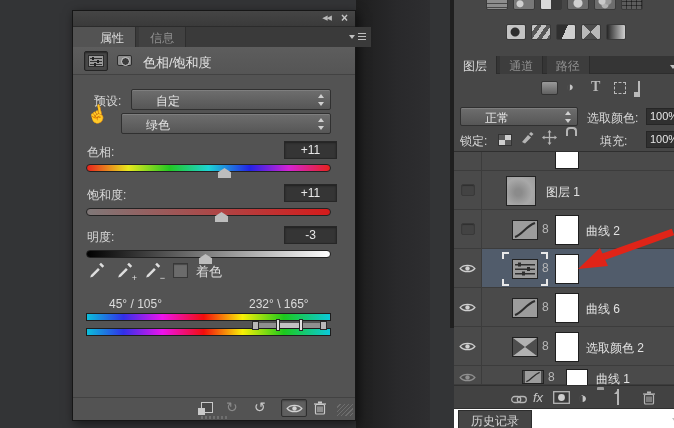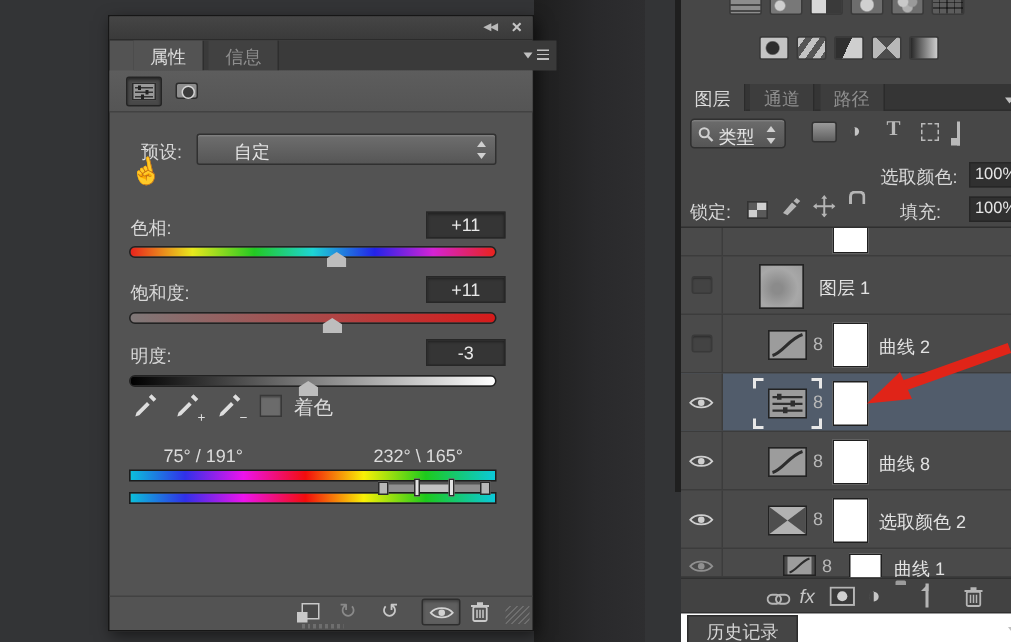--- a/index.html
+++ b/index.html
@@ -181,29 +181,34 @@
             <i></i>
             <i></i>
             <b></b>
             <b></b>
             <b></b>
           </span>
       </div>
       <div class="hdr-btn flat">
         <span class="mini-clip"></span>
       </div>
+      <span class="props-title">色相/饱和度</span>
     </div>
 
     <span class="prow-label" style="left:21px; top:82px;">预设:</span>
     <div class="dropdown" style="left:58px; top:78px; width:200px;">
       <span class="dtext">自定</span>
       <span class="spin"></span>
     </div>
 
     <span class="hand-icon">☝</span>
+    <div class="dropdown" style="left:48px; top:102px; width:210px;">
+      <span class="dtext">绿色</span>
+      <span class="spin"></span>
+    </div>
 
     <span class="prow-label" style="left:14px; top:133px;">色相:</span>
     <div class="valbox" style="left:211px; top:130px;">+11</div>
     <div class="slider" style="top:153px; background:linear-gradient(to right,#e8231d,#e8e81d 17%,#23c823 34%,#1dd4d4 50%,#2323e8 67%,#d423d4 83%,#e8231d);">
       <div class="thumb" style="left:131px; top:3px;"></div>
     </div>
 
     <span class="prow-label" style="left:14px; top:176px;">饱和度:</span>
     <div class="valbox" style="left:211px; top:173px;">+11</div>
     <div class="slider" style="top:197px; background:linear-gradient(to right,#7f7878,#d61b1b);">
@@ -229,21 +234,21 @@
     </div>
     <div class="dropper" style="left:68px;">
       <svg width="17" height="17" viewBox="0 0 17 17">
           <path d="M2 14 L9 7 l1.8 1.8 -7 7 -2.6 .8z M10.2 3.6 l3.2 3.2 1.8-1.8 -3.2-3.2z" fill="#dedede"></path>
         </svg>
       <span class="sub">−</span>
     </div>
     <div class="colorize-box"></div>
     <span class="colorize-label">着色</span>
 
-    <span class="range-text" style="left:36px;">75° / 191°</span>
+    <span class="range-text" style="left:36px;">45° / 105°</span>
     <span class="range-text" style="left:176px;">232° \ 165°</span>
 
     <div class="spectrum-wrap">
       <div class="spec-bar spec-b1"></div>
       <div class="spec-bar spec-b2"></div>
       <div class="rfill" style="left:172px; width:21px; background:#8f8f8f;"></div>
       <div class="rfill" style="left:193px; width:23px; background:#c2c2c2;"></div>
       <div class="rfill" style="left:216px; width:19px; background:#8f8f8f;"></div>
       <div class="rhandle" style="left:166px;"></div>
       <div class="rvert" style="left:190px;"></div>
@@ -296,37 +301,33 @@
       <div class="ltab active">图层</div>
       <div class="ltab">通道</div>
       <div class="ltab">路径</div>
       <div class="panel-menu" style="top:5px; right:8px;">
           <span class="tri"></span>
           <span class="bars"></span>
         </div>
     </div>
 
     <div class="filter-row">
-      <div class="search-dd dropdown" style="height:20px;">
-        <svg class="mag" width="11" height="11" viewBox="0 0 11 11">
-            <circle cx="4.5" cy="4.5" r="3" fill="none" stroke="#d0d0d0" stroke-width="1.4"></circle>
-            <line x1="7" y1="7" x2="10" y2="10" stroke="#d0d0d0" stroke-width="1.6"></line>
-          </svg>
-        <span class="dtext">类型</span>
-        <span class="spin"></span>
-      </div>
       <span class="fbtn fimg" style="left:87px;"></span>
       <span class="fbtn half-circ" style="left:112px; top:5px;">◑</span>
       <span class="fbtn" style="left:137px; top:5px; font-weight:bold; font-family:'Liberation Serif',serif; font-size:14px;">T</span>
       <span class="fbtn fshape" style="left:160px; top:8px;"></span>
       <span class="fbtn fsmart" style="left:184px; top:8px;"></span>
       <span class="ftoggle"></span>
     </div>
 
     <div class="blend-row">
+      <div class="dropdown" style="left:6px; top:3px; width:118px; height:19px;">
+        <span class="dtext" style="top:2px;">正常</span>
+        <span class="spin" style="top:3px;"></span>
+      </div>
       <span class="prow-label" style="left:133px; top:6px;">选取颜色:</span>
       <div class="pctbox" style="left:192px; top:4px;">100%</div>
       <div class="pctarrow" style="left:228px; top:4px;"></div>
     </div>
 
     <div class="lock-row">
       <span class="prow-label" style="left:6px; top:4px;">锁定:</span>
       <span class="lockicn chk" style="left:44px; top:5px;"></span>
       <span class="lockicn" style="left:66px; top:1px;">
         <svg width="14" height="14" viewBox="0 0 14 14">
@@ -409,21 +410,21 @@
               <circle cx="9" cy="6" r="2.4" fill="#cfcfcf"></circle>
             </svg>
         </div>
         <div class="lthumb adjicon">
           <svg width="24" height="18" viewBox="0 0 24 18">
               <rect width="24" height="18" fill="#9c9c9c"></rect>
               <path d="M2 16 C9 14 13 5 22 2" stroke="#2d2d2d" stroke-width="2" fill="none"></path>
             </svg></div>
         <span class="chain8">8</span>
         <div class="maskthumb"></div>
-        <span class="lname">曲线 8</span>
+        <span class="lname">曲线 6</span>
       </div>
 
       <div class="lrow" style="top:175px;">
         <div class="well">
           <svg class="eye-svg" width="17" height="11" viewBox="0 0 18 12">
               <path d="M1 6 C4.5 1.5 13.5 1.5 17 6 C13.5 10.5 4.5 10.5 1 6 Z" fill="none" stroke="#cfcfcf" stroke-width="1.4"></path>
               <circle cx="9" cy="6" r="2.4" fill="#cfcfcf"></circle>
             </svg>
         </div>
         <div class="lthumb adjicon">

